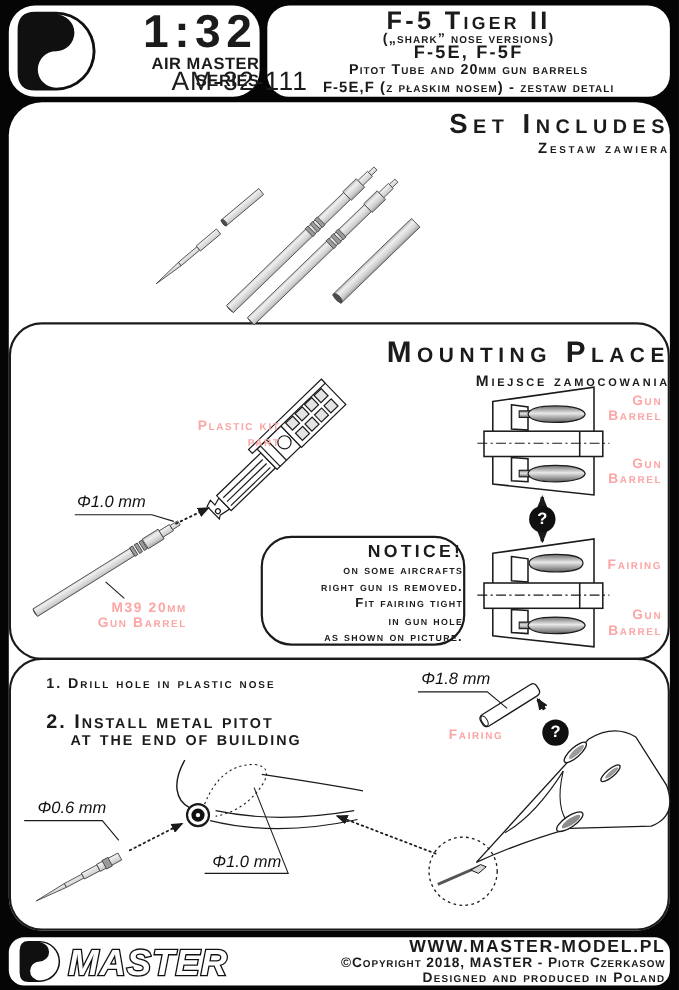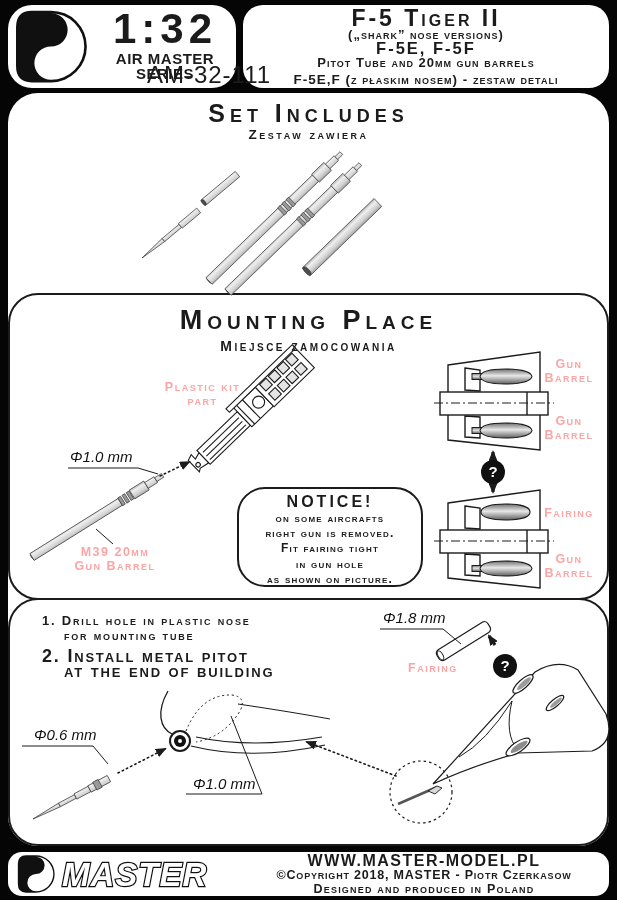--- a/index.html
+++ b/index.html
@@ -2,21 +2,21 @@
 <html><head>
 <meta charset="utf-8">
 <style>
   html,body{margin:0;padding:0;background:#000;}
   #page{position:relative;width:617px;height:900px;background:#050505;overflow:hidden;
         font-family:"Liberation Sans","DejaVu Sans",sans-serif;color:#1b1b1b;}
   .panel{position:absolute;background:#fff;}
   .outline-box{position:absolute;border:2.5px solid #1b1b1b;border-radius:30px;box-sizing:border-box;background:transparent;}
   .sc{font-variant:small-caps;font-weight:bold;color:#1b1b1b;}
   .abs{position:absolute;}
-  .ctr{text-align:center;}
+  .ctr{text-align:right;}
   .dim{position:absolute;font-style:italic;font-size:15px;font-weight:500;color:#111;white-space:nowrap;}
   .lbl{position:absolute;font-variant:small-caps;font-weight:bold;font-size:12.5px;letter-spacing:1.5px;line-height:14px;color:#fca5a5;white-space:nowrap;}
   .qbadge{position:absolute;width:24px;height:24px;border-radius:50%;background:#101010;color:#fff;
           font-weight:bold;font-size:15px;line-height:24px;text-align:center;z-index:5;}
   svg{display:block;}
   #art{position:absolute;left:0;top:0;z-index:2;pointer-events:none;}
   .z3{z-index:3;}
 </style>
 </head>
 <body>
@@ -88,21 +88,20 @@
   </div>
   <div class="lbl ctr z3" style="left:536px;top:506px;width:66px;">Fairing</div>
   <div class="lbl ctr z3" style="left:536px;top:552px;width:66px;">
     <span style="display:block;">Gun</span>
     <span style="display:block;">Barrel</span>
   </div>
   <div class="qbadge" style="left:481px;top:460px;">?</div>
 
   <div class="abs sc z3" style="left:42px;top:613px;font-size:13px;letter-spacing:1.8px;line-height:15px;">
     <span style="display:block;">1. Drill hole in plastic nose</span>
-    <span style="display:block;padding-left:22px;">for mounting tube</span>
   </div>
   <div class="abs sc z3" style="left:42px;top:649px;font-size:18px;letter-spacing:1.8px;line-height:15px;">
     <span style="display:block;">2. Install metal pitot</span>
     <span style="display:block;padding-left:22px;">at the end of building</span>
   </div>
   <div class="dim z3" style="left:383px;top:609px;">Φ1.8 mm</div>
   <div class="lbl z3" style="left:408px;top:661px;">Fairing</div>
   <div class="dim z3" style="left:24px;top:726px;margin-left:10px;">Φ0.6 mm</div>
   <div class="dim z3" style="left:193px;top:775px;">Φ1.0 mm</div>
   <div class="qbadge" style="left:493px;top:654px;">?</div>

